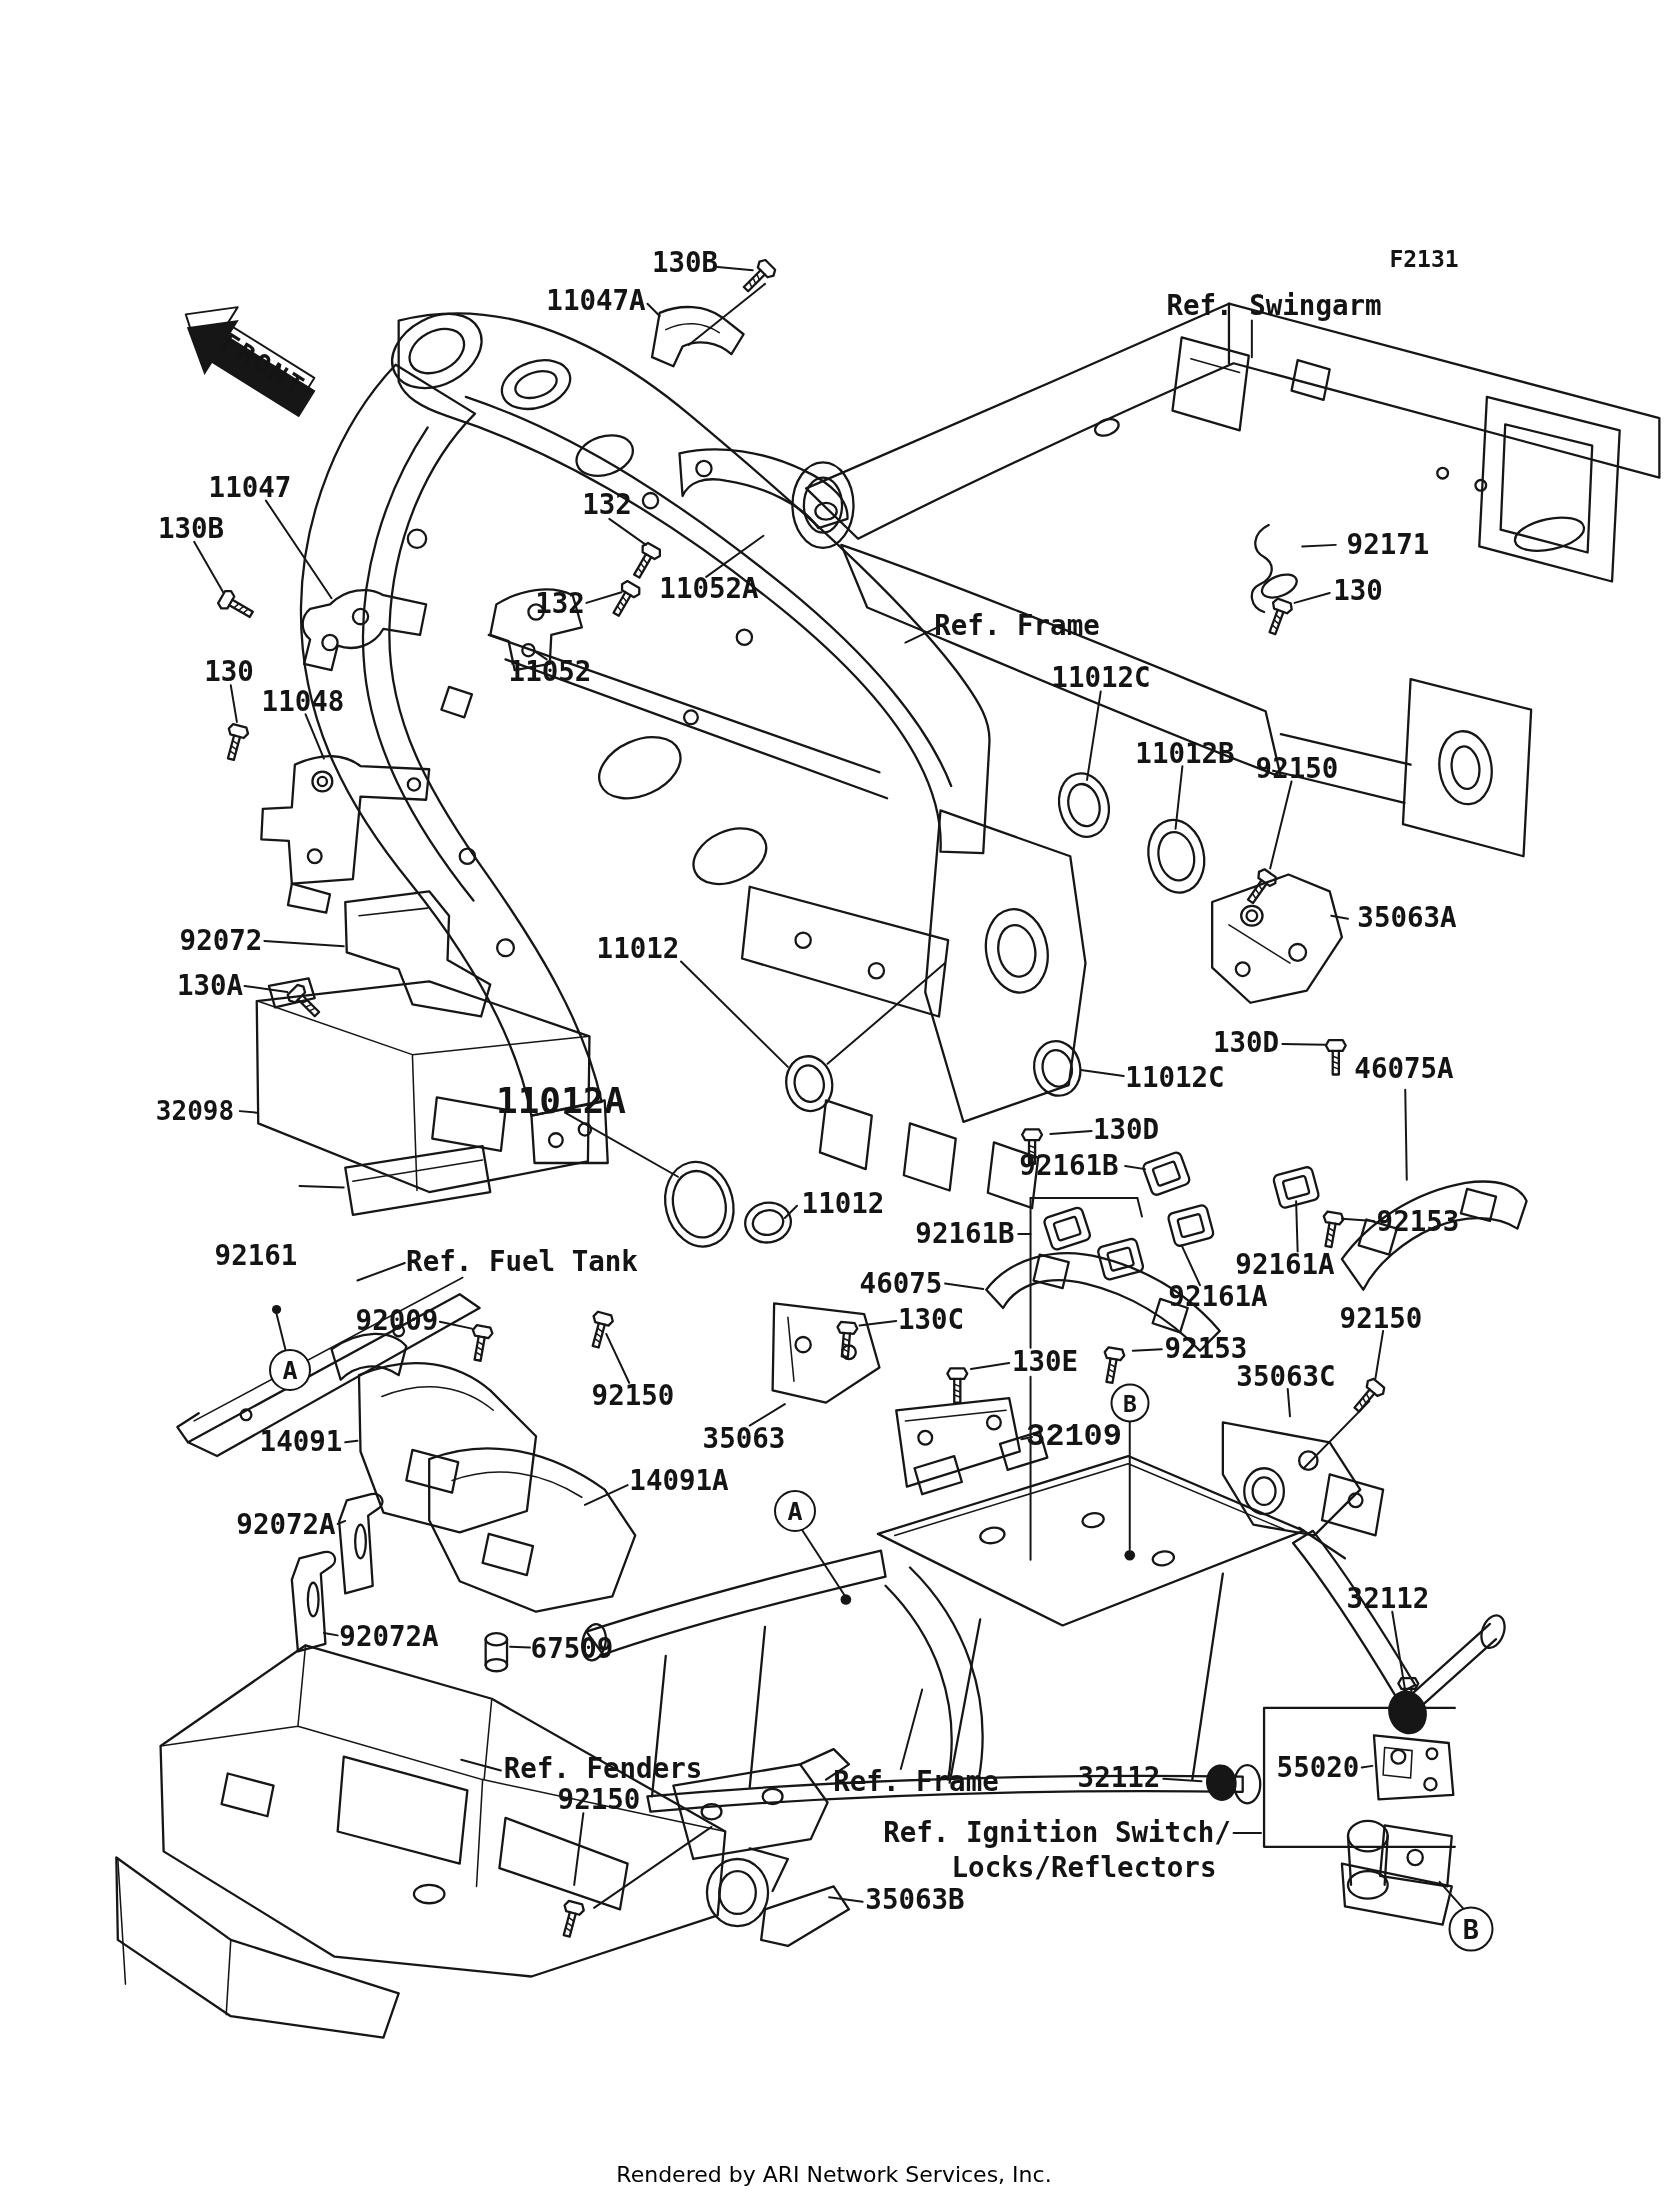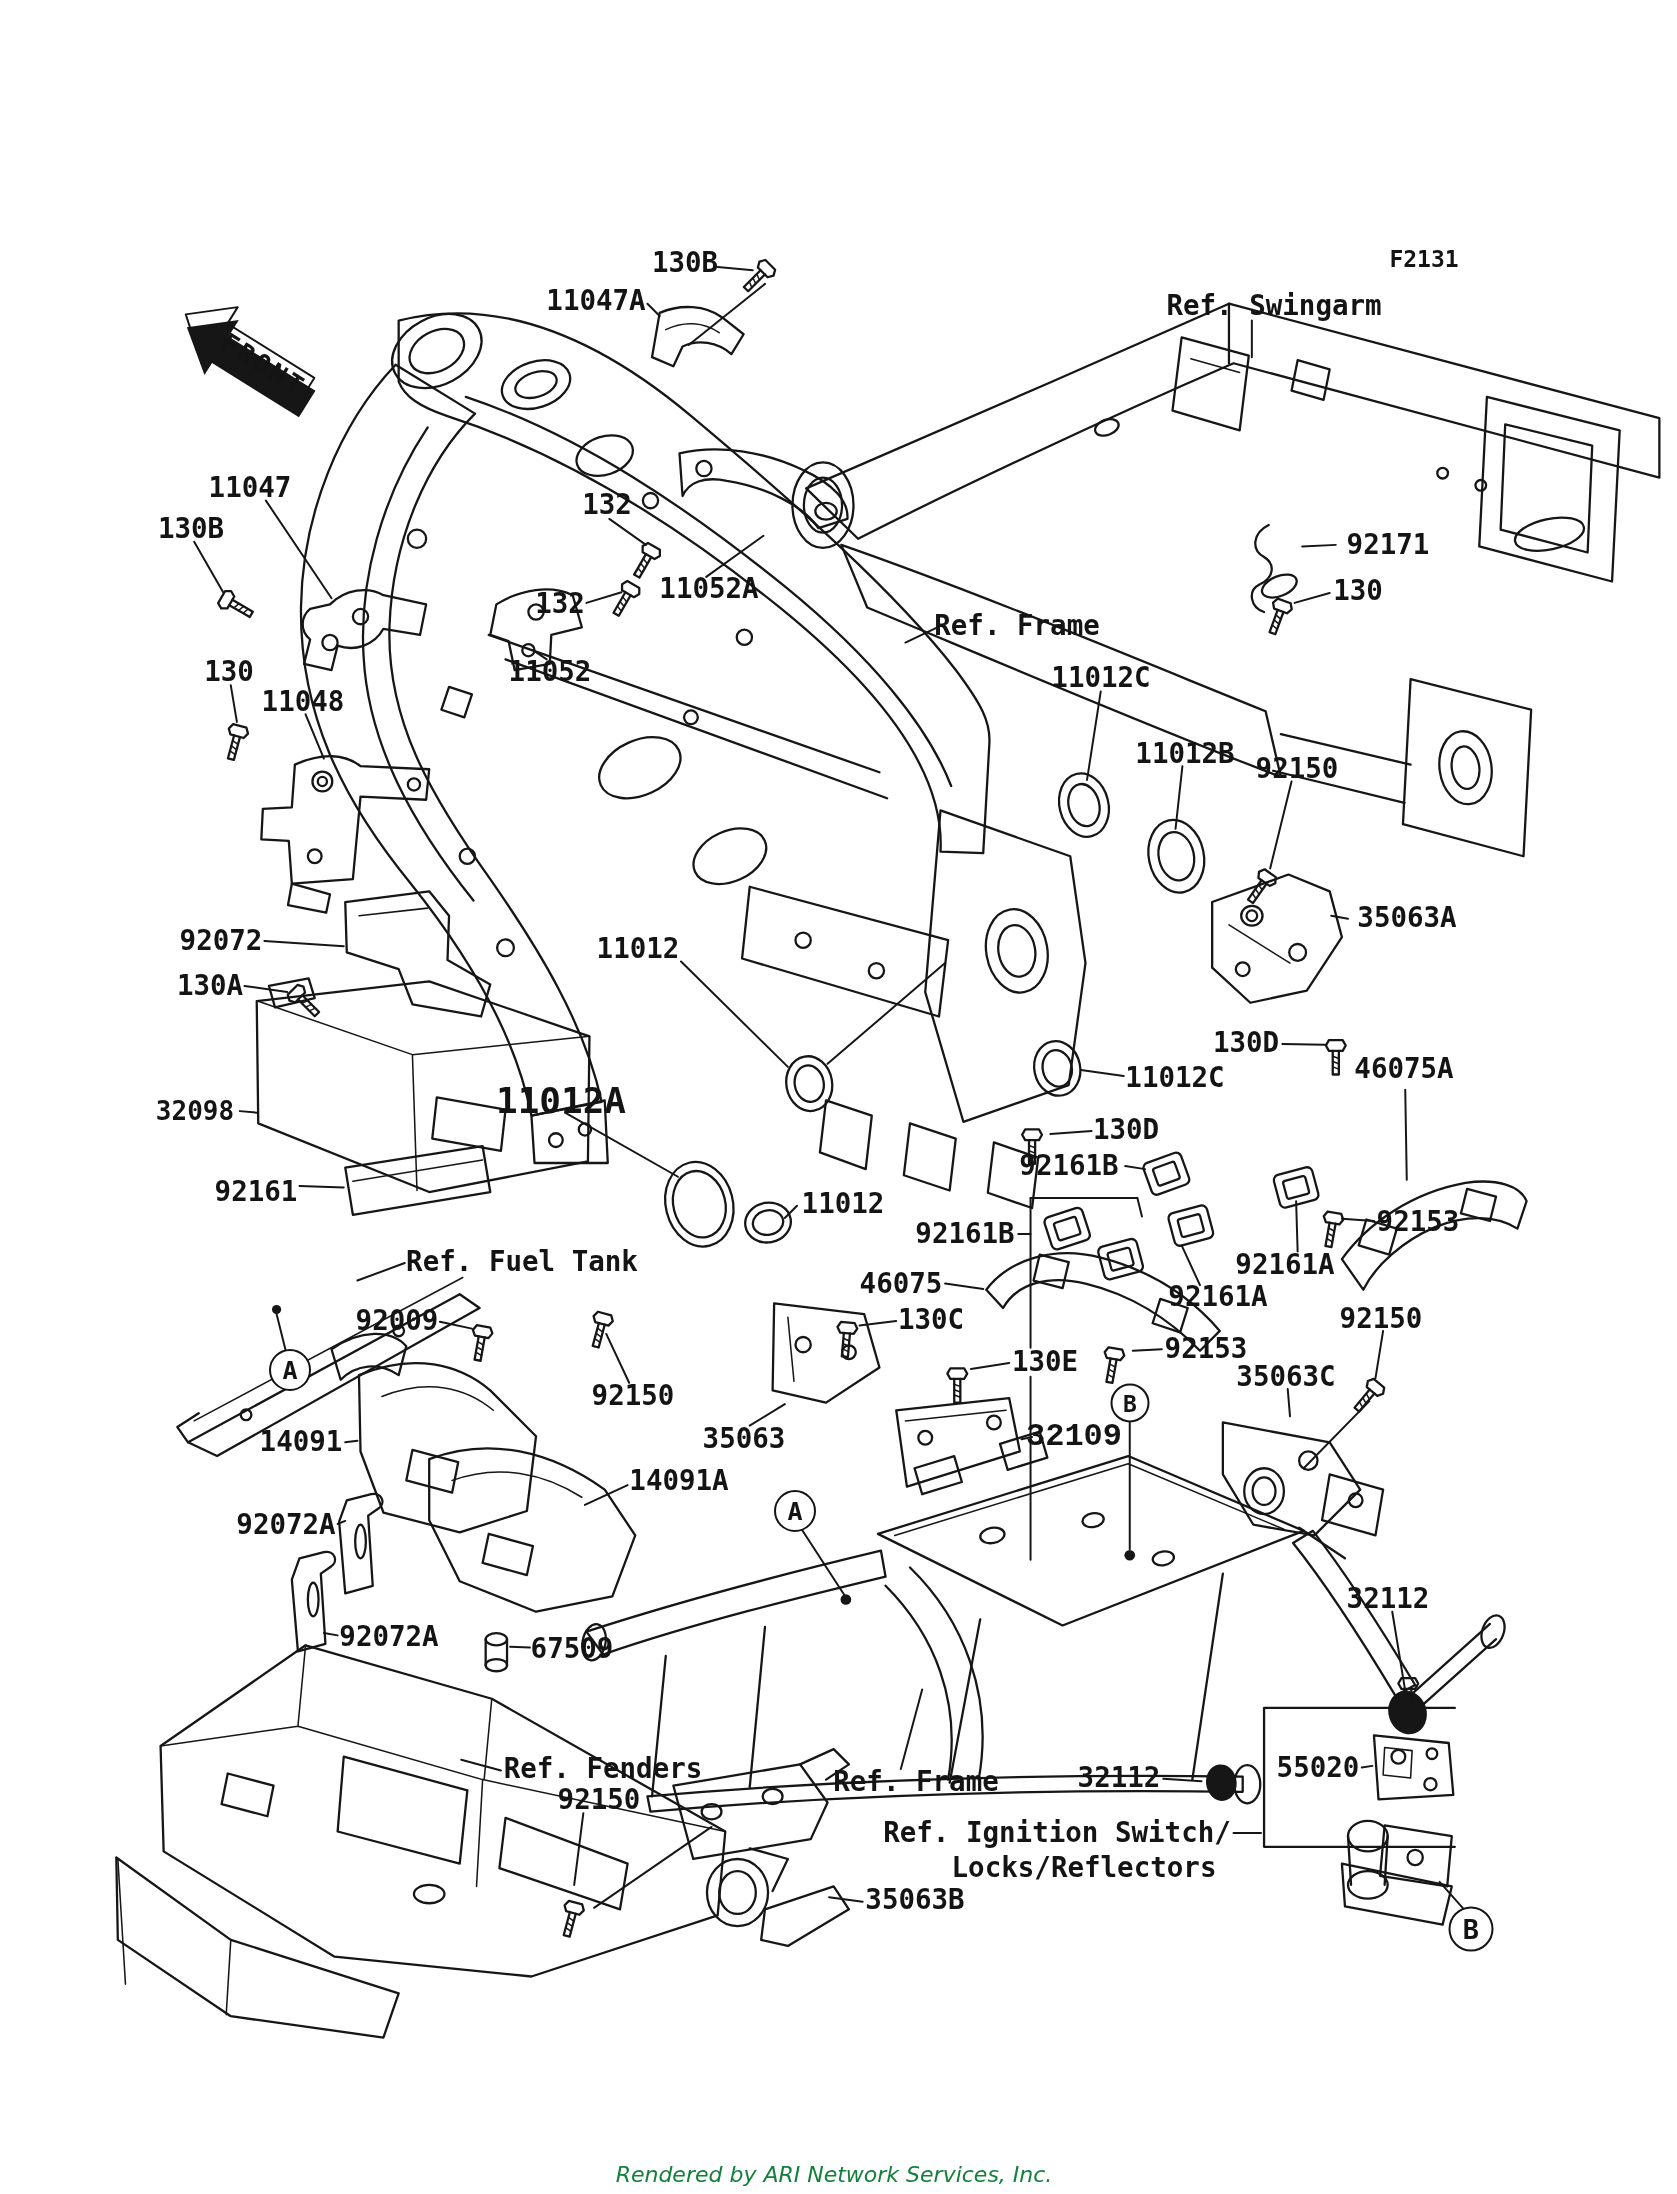--- a/index.html
+++ b/index.html
@@ -23,21 +23,21 @@
   }
   .callout{
     position:absolute;transform:translate(-50%,-50%);
     border:2.7px solid #141414;border-radius:50%;
     display:flex;align-items:center;justify-content:center;
     font-weight:bold;color:#141414;background:#fff;
   }
   .footer-credit{
     position:absolute;transform:translate(-50%,-50%);
     font-family:"DejaVu Sans","Liberation Sans",sans-serif;
-    color:#15803d;white-space:nowrap;font-style:italic;
+    color:#000000;white-space:nowrap;
   }
   #front-group text{
     font-family:"DejaVu Sans Mono","Liberation Mono",monospace;
     font-weight:bold;fill:#141414;
   }
 </style>
 </head>
 <body>
 
 <svg id="sketch" width="1678" height="2194" viewBox="0 0 2198 2875">
@@ -394,21 +394,21 @@
     <div class="part-label" style="left: 210px; top: 986px; font-size: 27.5px;">130A</div>
     <div class="part-label" style="left: 638px; top: 949px; font-size: 27.5px;">11012</div>
     <div class="part-label" style="left: 1407px; top: 918px; font-size: 27.5px;">35063A</div>
     <div class="part-label" style="left: 1246px; top: 1043px; font-size: 27.5px;">130D</div>
     <div class="part-label" style="left: 1404px; top: 1069px; font-size: 27.5px;">46075A</div>
     <div class="part-label" style="left: 1175px; top: 1078px; font-size: 27.5px;">11012C</div>
     <div class="part-label" style="left: 195px; top: 1111px; font-size: 26px;">32098</div>
     <div class="part-label" style="left: 561px; top: 1101px; font-size: 36px;">11012A</div>
     <div class="part-label" style="left: 1126px; top: 1130px; font-size: 27.5px;">130D</div>
     <div class="part-label" style="left: 1069px; top: 1166px; font-size: 27.5px;">92161B</div>
-    <div class="part-label" style="left: 256px; top: 1192px; font-size: 27.5px;">92161</div>
+    <div class="part-label" style="left: 256px; top: 1256px; font-size: 27.5px;">92161</div>
     <div class="part-label" style="left: 843px; top: 1204px; font-size: 27.5px;">11012</div>
     <div class="part-label" style="left: 1418px; top: 1222px; font-size: 27.5px;">92153</div>
     <div class="part-label" style="left: 1285px; top: 1265px; font-size: 27.5px;">92161A</div>
     <div class="part-label" style="left: 965px; top: 1234px; font-size: 27.5px;">92161B</div>
     <div class="part-label" style="left: 901px; top: 1284px; font-size: 27.5px; text-align: center;">46075</div>
     <div class="part-label" style="left: 1218px; top: 1297px; font-size: 27.5px;">92161A</div>
     <div class="part-label" style="left: 522px; top: 1262px; font-size: 27.5px;">Ref. Fuel Tank</div>
     <div class="part-label" style="left: 397px; top: 1321px; font-size: 27.5px;">92009</div>
     <div class="part-label" style="left: 931px; top: 1320px; font-size: 27.5px;">130C</div>
     <div class="part-label" style="left: 633px; top: 1396px; font-size: 27.5px;">92150</div>

